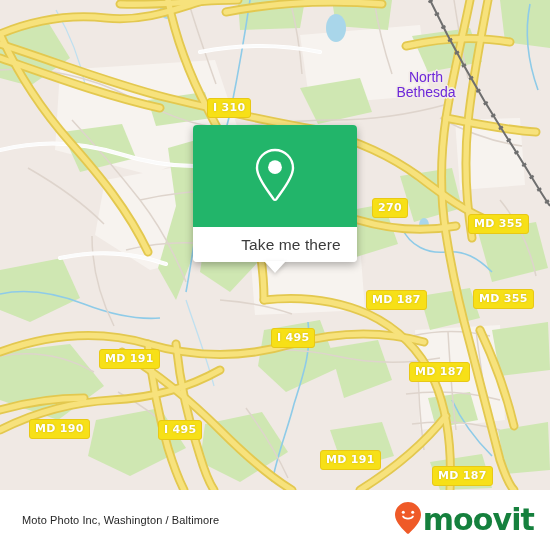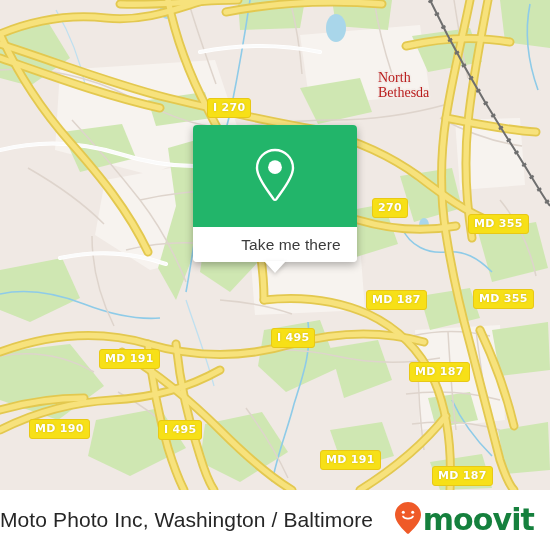--- a/index.html
+++ b/index.html
@@ -33,28 +33,29 @@
     padding: 3px 5px 4px 5px;
     white-space: nowrap;
     letter-spacing: .3px;
     text-shadow: 0 0 2px rgba(120,100,0,.35);
     font-family: "DejaVu Sans", sans-serif;
   }
 
   
   .place-label {
     position: absolute;
-    color: #b91c1c;
+    color: #6d28d9;
     font-size: 14px;
     line-height: 1.08;
+    text-align: center;
     white-space: pre;
     text-shadow:
       -1.6px 0 #f3ece8, 1.6px 0 #f3ece8, 0 -1.6px #f3ece8, 0 1.6px #f3ece8,
       -1.2px -1.2px #f3ece8, 1.2px -1.2px #f3ece8, -1.2px 1.2px #f3ece8, 1.2px 1.2px #f3ece8;
-    font-family: Liberation Serif, serif;
+    font-family: Liberation Sans, sans-serif;
   }
 
   
   #poi-card {
     position: absolute;
     left: 193px; top: 125px;
     width: 164px;
     border-radius: 4px;
     box-shadow: 0 3px 8px rgba(0,0,0,.30);
     overflow: visible;
@@ -108,22 +109,23 @@
   #footer {
     position: absolute;
     left: 0; top: 490px;
     width: 550px; height: 60px;
     background: #ffffff;
     display: flex; align-items: center;
     overflow: hidden;
   }
   #footer-title {
     position: relative;
+    margin-left: 22px;
     color: #262626;
-    font-size: 21px;
+    font-size: 11px;
     letter-spacing: .1px;
     white-space: nowrap;
     z-index: 2;
     font-family: "Liberation Sans", sans-serif;
   }
   #brand {
     position: absolute;
     right: 16px; top: 50%;
     transform: translateY(-50%);
     display: flex; align-items: center;
@@ -312,21 +314,21 @@
           </g>
           <g fill="none" stroke="#6f6f6f" stroke-width="4.6" stroke-dasharray="2.5 12">
             <path d="M430,0 C452,46 478,92 506,136 C528,170 540,192 550,206"></path>
           </g>
         </g>
       </defs>
 
       <use href="#maptiles"></use>
     </svg>
 
-    <div class="shield" style="left:207px; top:98px;">I 270</div>
+    <div class="shield" style="left:207px; top:98px;">I 310</div>
     <div class="shield" style="left:372px; top:198px;">270</div>
     <div class="shield" style="left:468px; top:214px;">MD 355</div>
     <div class="shield" style="left:473px; top:289px;">MD 355</div>
     <div class="shield" style="left:366px; top:290px;">MD 187</div>
     <div class="shield" style="left:409px; top:362px;">MD 187</div>
     <div class="shield" style="left:432px; top:466px;">MD 187</div>
     <div class="shield" style="left:99px;  top:349px;">MD 191</div>
     <div class="shield" style="left:320px; top:450px;">MD 191</div>
     <div class="shield" style="left:29px;  top:419px;">MD 190</div>
     <div class="shield" style="left:271px; top:328px;">I 495</div>

